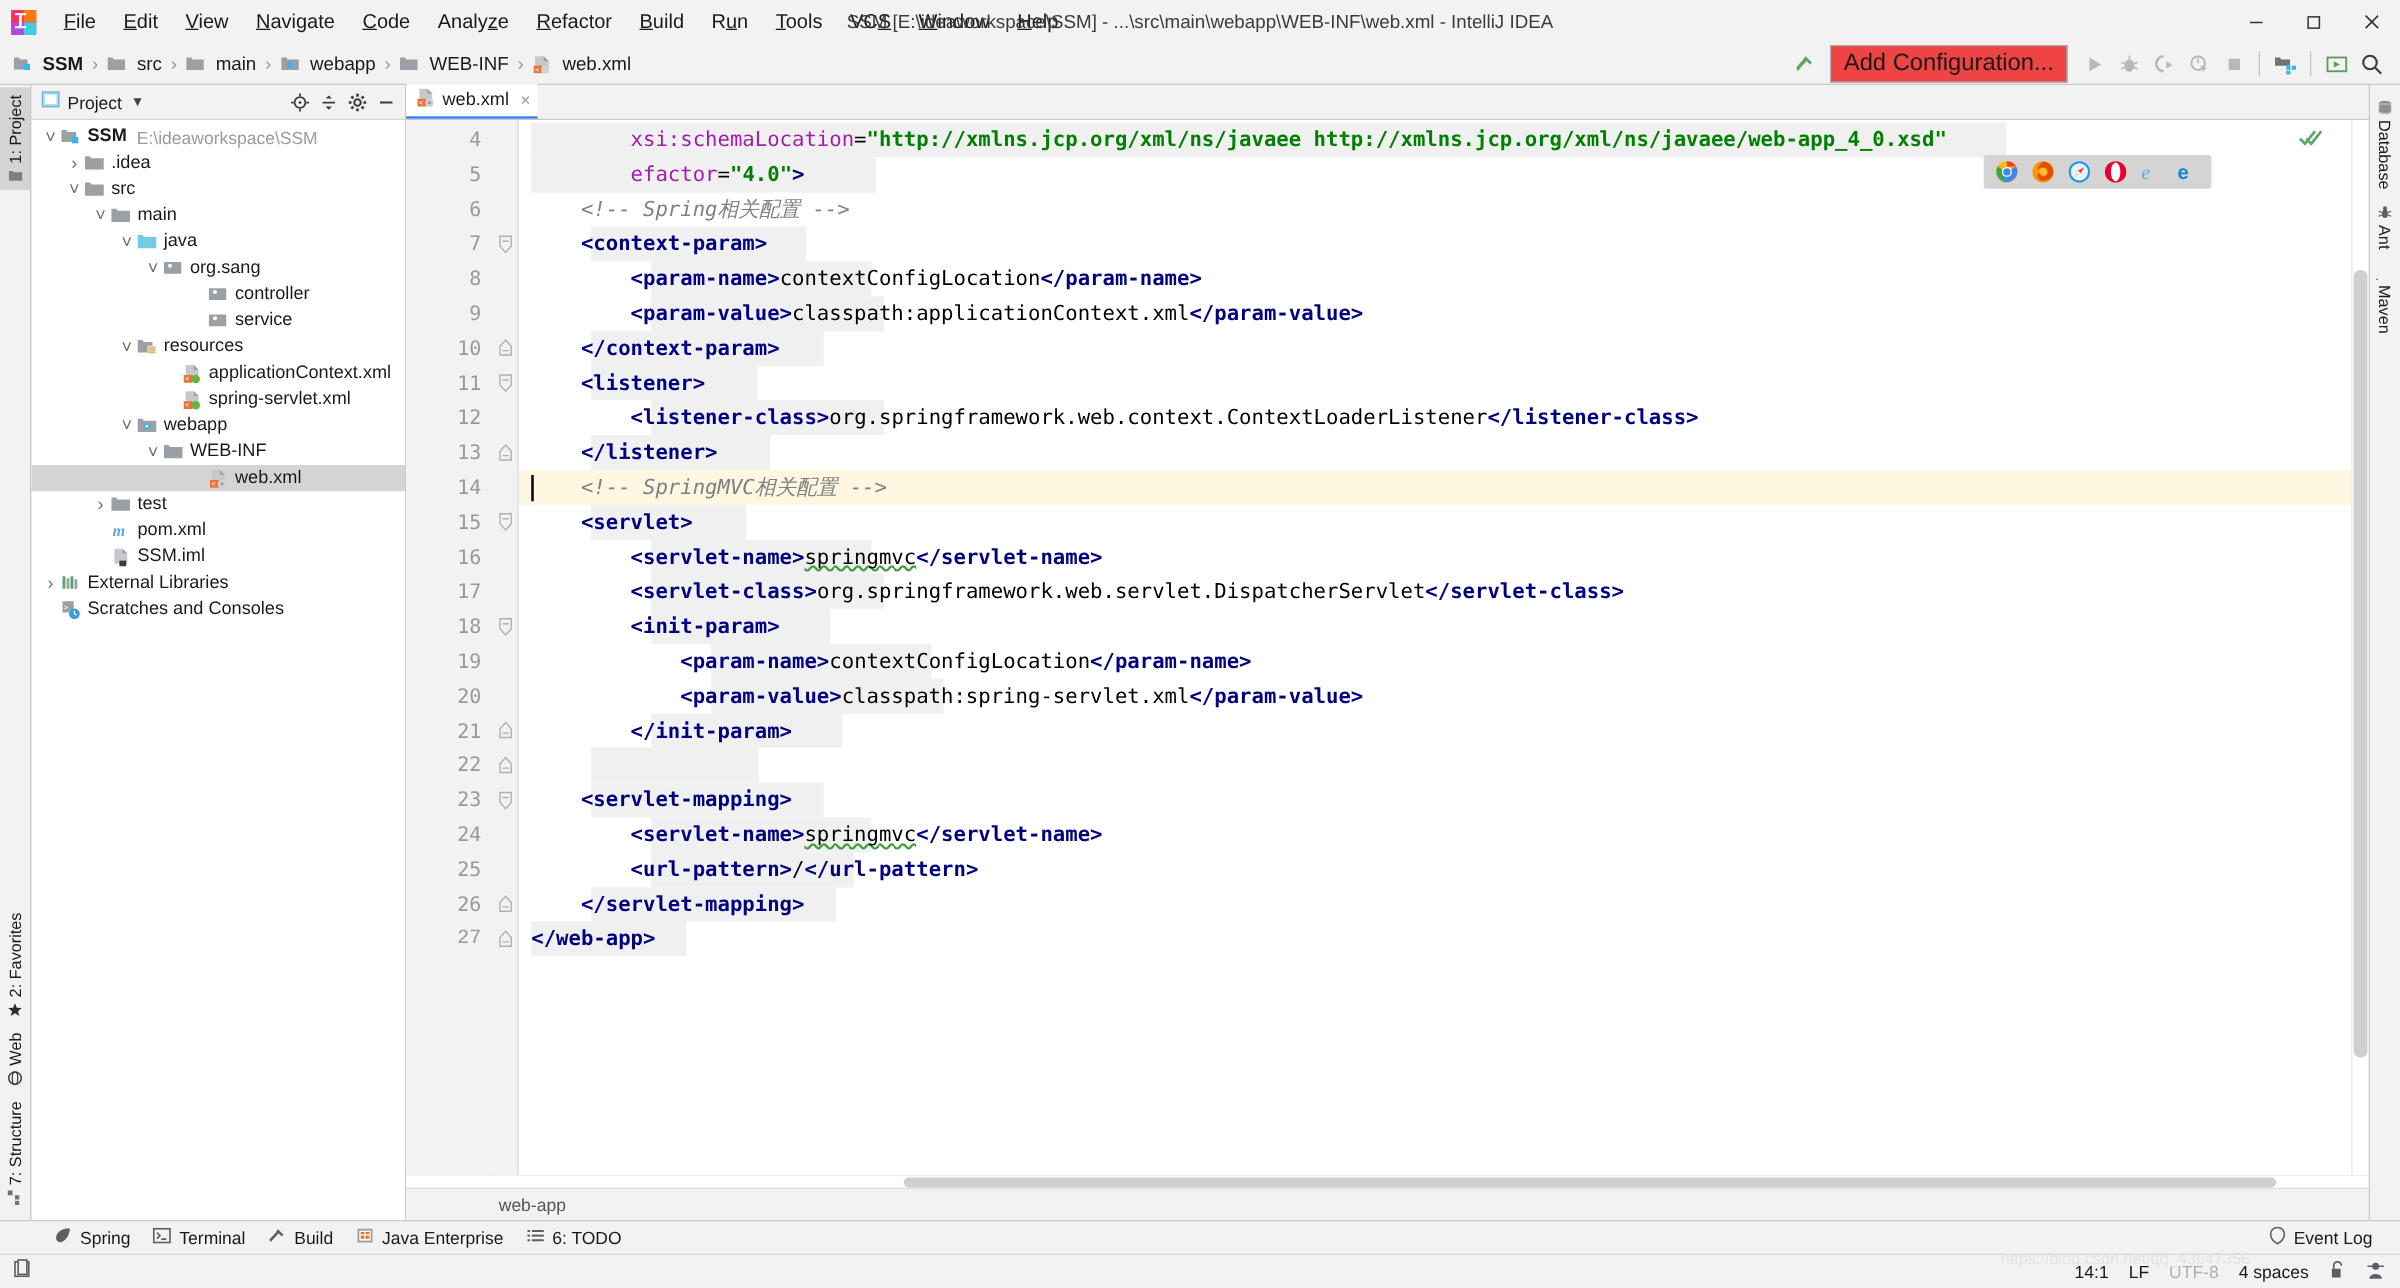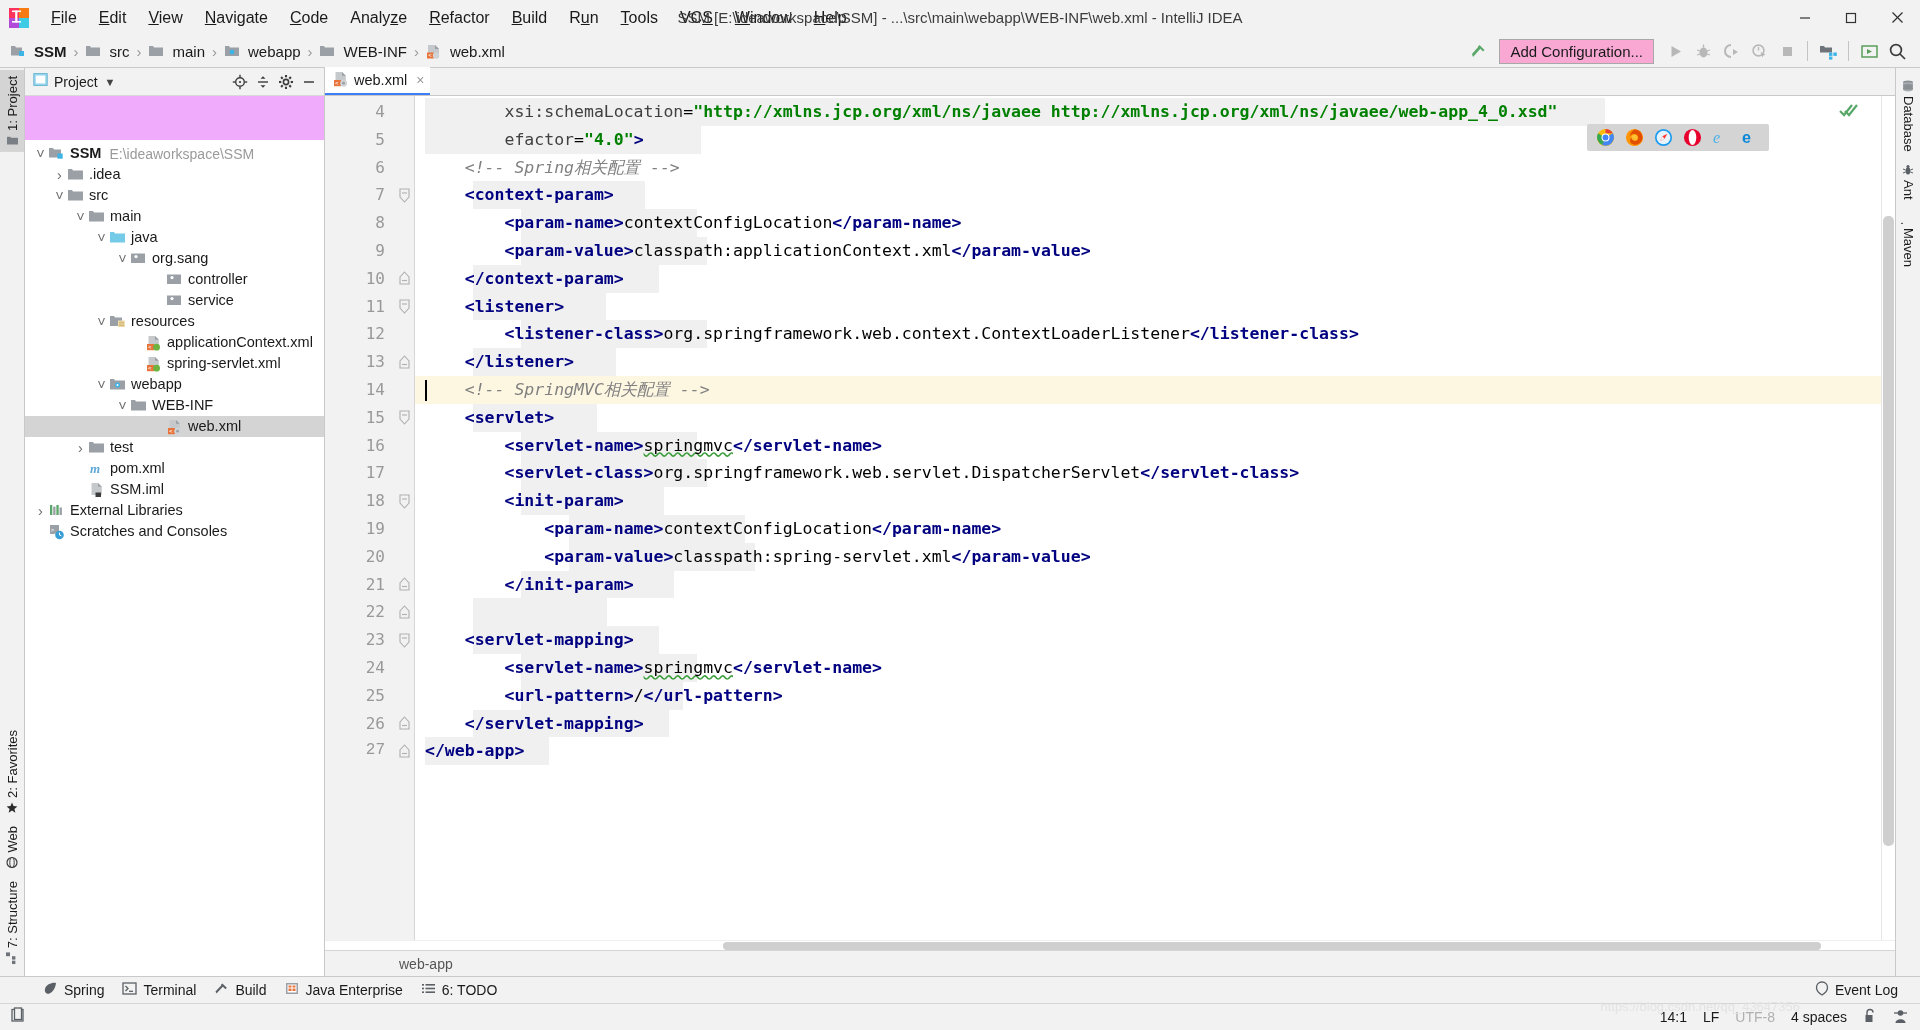--- a/index.html
+++ b/index.html
@@ -71,22 +71,22 @@
   }
   .tb-right {
     margin-left: auto; display: flex; align-items: center; gap: 2px;
     padding-right: 10px;
   }
   .tb-icon {
     width: 26px; height: 26px; display: flex; align-items: center;
     justify-content: center; cursor: default; border-radius: 2px;
   }
   .add-config {
-    font-size: 15px; color: #1a1a1a;
-    border: 1px solid #a8a8a8; background: #f9a8d4;
+    font-size: 19px; color: #1a1a1a;
+    border: 1px solid #a8a8a8; background: #ef4444;
     padding: 3px 10px; margin: 0 6px; cursor: default;
     white-space: nowrap;
   }
   .tb-divider { width: 1px; height: 20px; background: #c4c4c4; margin: 0 5px; }
 
   
   .body {
     flex: 1 1 auto; display: flex; min-height: 0;
     background: #f2f2f2;
   }
@@ -109,21 +109,20 @@
   .vtab.rot180 { transform: rotate(180deg); }
   .vtab.active { background: #d4d4d4; }
   .strip-spacer { flex: 1 1 auto; }
 
   
   .project-panel {
     width: 300px; flex: 0 0 300px;
     background: #f0abfc;
     display: flex; flex-direction: column;
     border-right: 1px solid #c9c9c9;
-    gap: 44px;
   }
   .pp-header {
     height: 28px; flex: 0 0 28px;
     background: #f2f2f2;
     display: flex; align-items: center; padding: 0 4px 0 8px;
     border-bottom: 1px solid #d8d8d8;
   }
   .pp-title {
     font-size: 14px; color: #1a1a1a; margin-left: 6px; cursor: default;
   }
@@ -195,21 +194,21 @@
   }
   .code-line {
     position: absolute; left: 0; right: 0; height: 27.8px;
     line-height: 27.8px; font-size: 16.5px;
     font-family: "DejaVu Sans Mono", monospace;
     white-space: pre; color: #000;
   }
   .code-line.hl { background: #fdf7e2; }
   .code-line .txt { padding-left: 10px; }
   .tag { color: #000080; font-weight: bold; }
-  .attr { color: #404040; }
+  .attr { color: #a21caf; }
   .str { color: #008000; font-weight: bold; }
   .comment { color: #808080; font-style: italic; }
   .plain { color: #000; }
   .sqerr { text-decoration: underline wavy #3c9e3c; text-decoration-skip-ink: none; }
 
   
   .indent-hl {
     position: absolute; background: #f0f0f0; height: 27.8px;
   }
   .caret {

